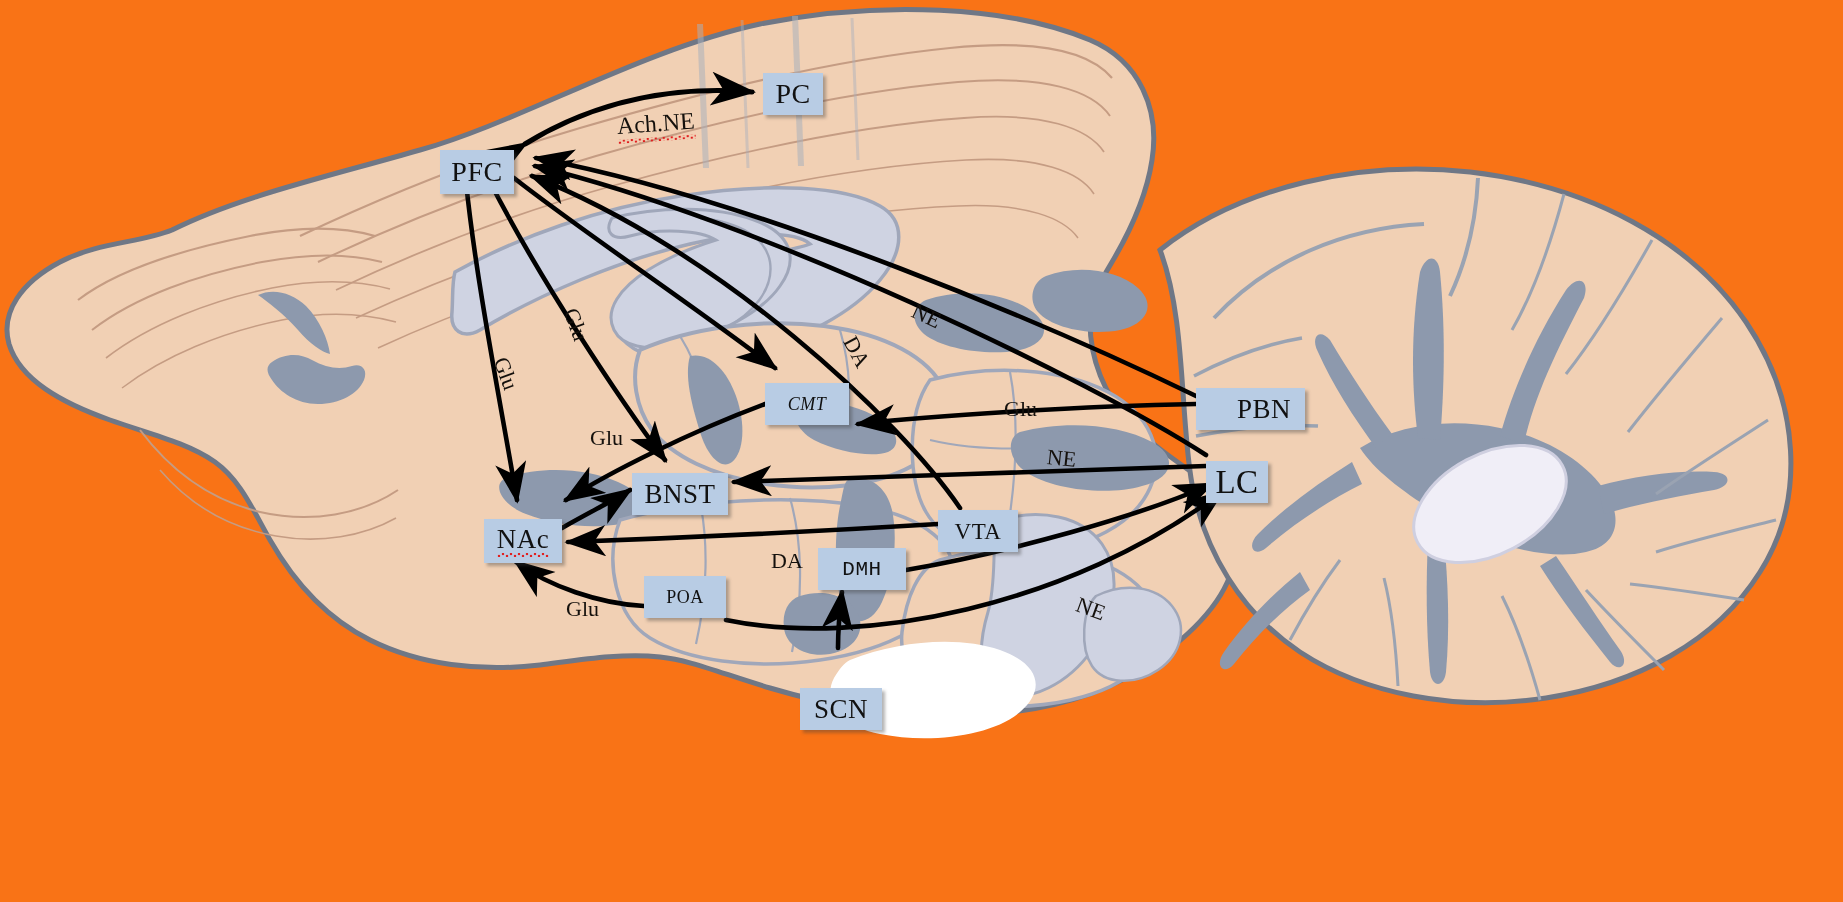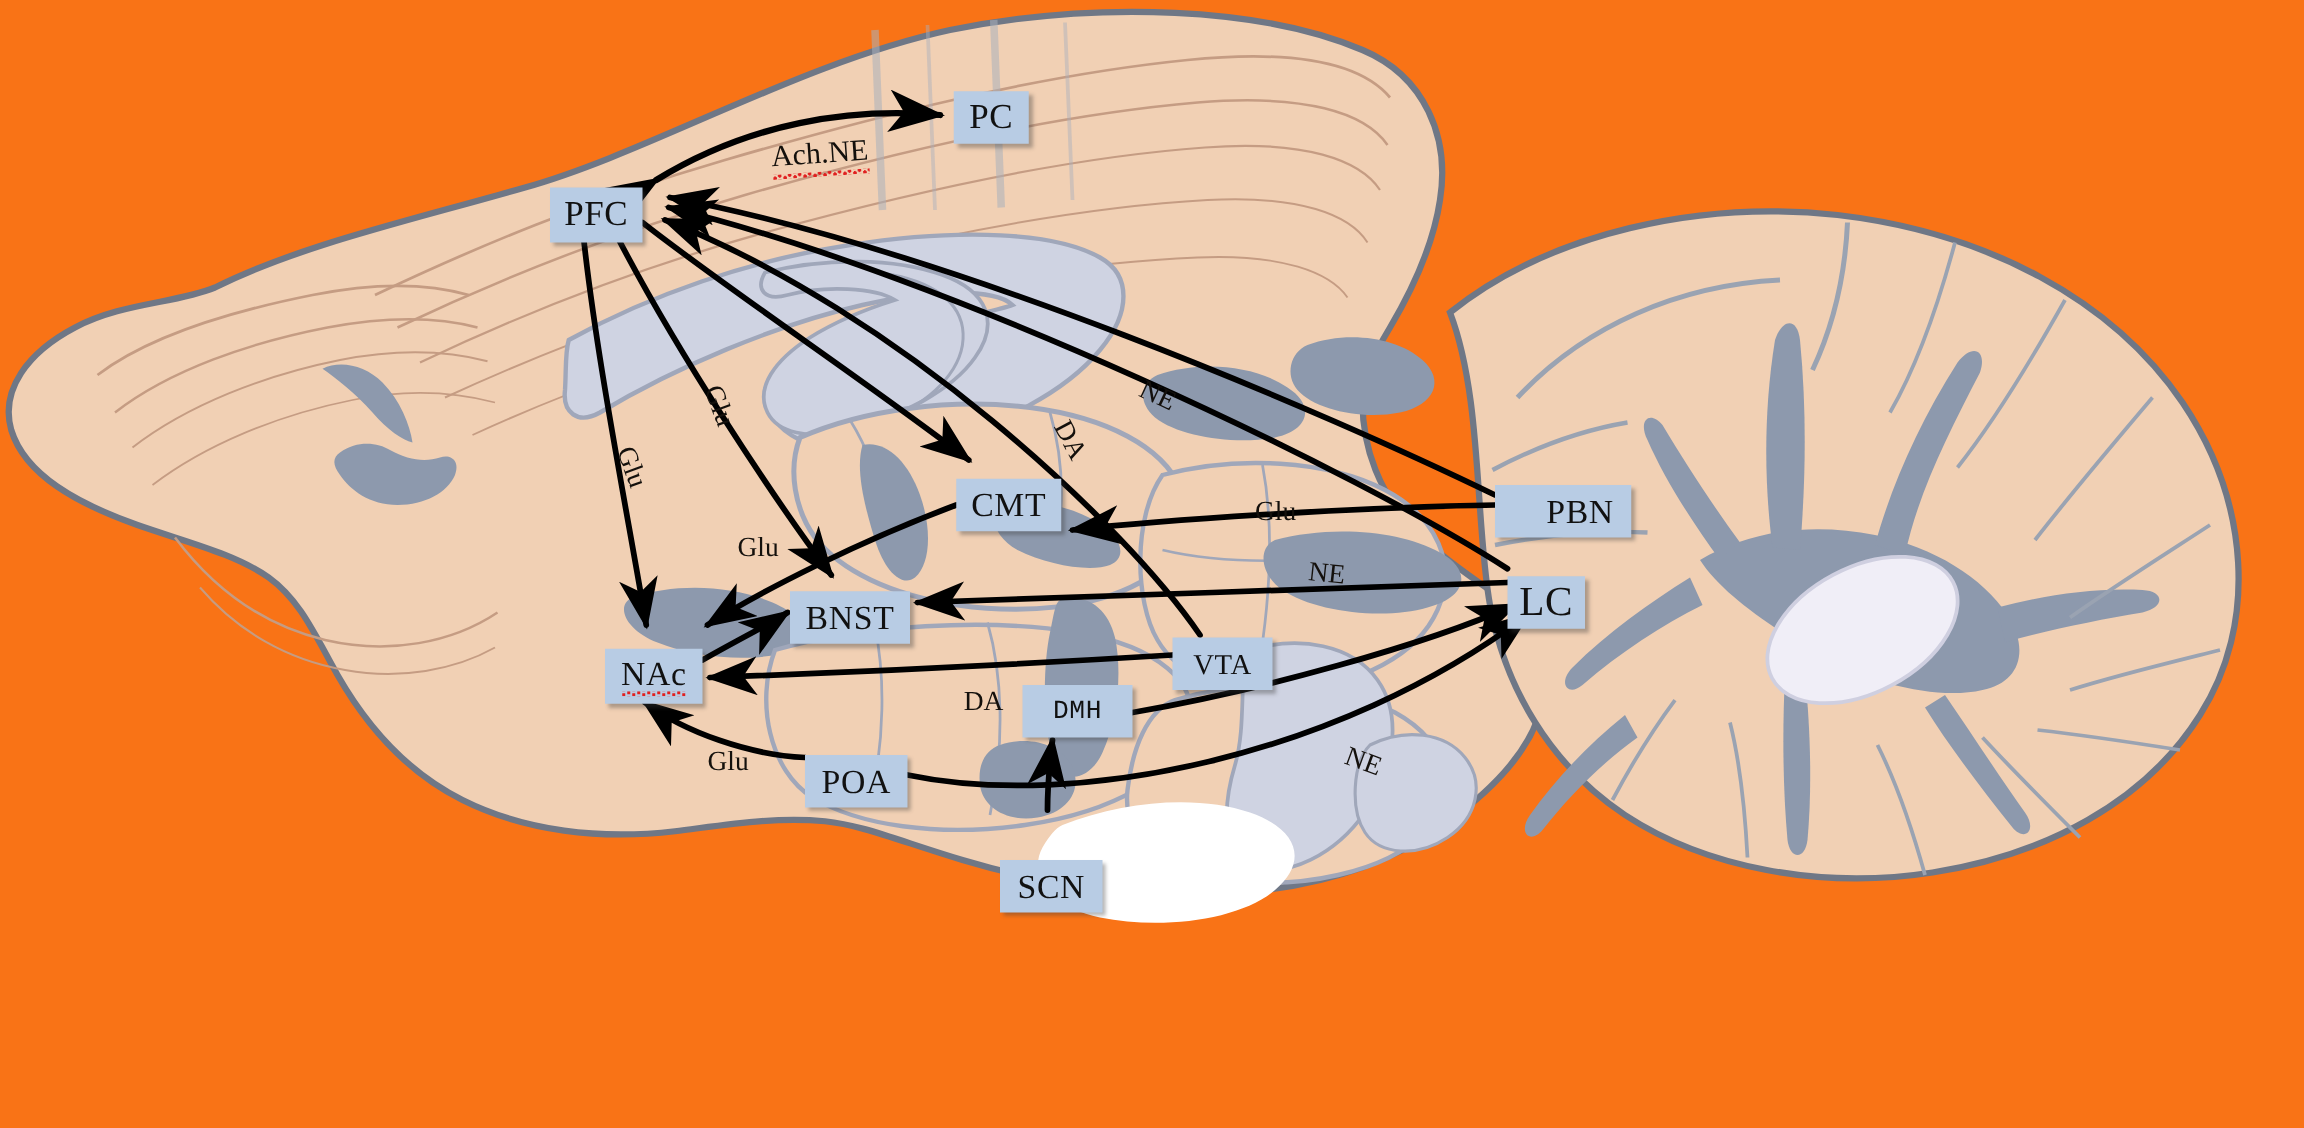--- a/index.html
+++ b/index.html
@@ -247,42 +247,42 @@
     </g>
   </svg>
 
   <div id="nodes-layer">
       <div class="node-box" style="left: 763px; top: 73px; width: 60px; height: 42px; font-size: 28px; background: rgb(184, 204, 228); color: rgb(17, 17, 17);">
         <span class="lbl">PC</span>
       </div>
       <div class="node-box" style="left: 440px; top: 135px; width: 74px; height: 44px; font-size: 28px; background: rgb(184, 204, 228); color: rgb(17, 17, 17); margin-top: 15px;">
         <span class="lbl">PFC</span>
       </div>
-      <div class="node-box" style="left: 765px; top: 383px; width: 84px; height: 42px; font-size: 27px; background: rgb(184, 204, 228); color: rgb(17, 17, 17);">
+      <div class="node-box" style="left: 765px; top: 383px; width: 84px; height: 42px; font-size: 18px; background: rgb(184, 204, 228); color: rgb(17, 17, 17); font-style: italic;">
         <span class="lbl">CMT</span>
       </div>
       <div class="node-box" style="left: 1196px; top: 388px; width: 82px; height: 42px; font-size: 27px; background: rgb(184, 204, 228); color: rgb(17, 17, 17); padding-left: 27px;">
         <span class="lbl">PBN</span>
       </div>
       <div class="node-box" style="left: 1206px; top: 461px; width: 62px; height: 42px; font-size: 33px; background: rgb(184, 204, 228); color: rgb(17, 17, 17);">
         <span class="lbl">LC</span>
       </div>
       <div class="node-box" style="left: 632px; top: 473px; width: 96px; height: 42px; font-size: 27px; background: rgb(184, 204, 228); color: rgb(17, 17, 17);">
         <span class="lbl">BNST</span>
       </div>
       <div class="node-box" style="left: 484px; top: 519px; width: 78px; height: 44px; font-size: 27px; background: rgb(184, 204, 228); color: rgb(17, 17, 17);">
         <span class="lbl spell">NAc</span>
       </div>
       <div class="node-box" style="left: 938px; top: 510px; width: 80px; height: 42px; font-size: 23px; background: rgb(184, 204, 228); color: rgb(17, 17, 17); font-family: Liberation Serif, serif;">
         <span class="lbl">VTA</span>
       </div>
       <div class="node-box" style="left: 818px; top: 548px; width: 88px; height: 42px; font-size: 21px; background: rgb(184, 204, 228); color: rgb(17, 17, 17); font-family: Liberation Mono, monospace;">
         <span class="lbl">DMH</span>
       </div>
-      <div class="node-box" style="left: 644px; top: 604px; width: 82px; height: 42px; font-size: 27px; background: rgb(184, 204, 228); color: rgb(17, 17, 17); text-align: center;">
+      <div class="node-box" style="left: 644px; top: 576px; width: 82px; height: 42px; font-size: 18px; background: rgb(184, 204, 228); color: rgb(17, 17, 17); text-align: center;">
         <span class="lbl">POA</span>
       </div>
       <div class="node-box" style="left: 800px; top: 648px; width: 82px; height: 42px; font-size: 27px; background: rgb(184, 204, 228); color: rgb(17, 17, 17); margin-top: 40px;">
         <span class="lbl">SCN</span>
       </div>
     </div>
 
   <div id="labels-layer">
       <div class="edge-label spell" style="left: 617px; top: 113px; font-size: 24px; transform: rotate(-4deg); transform-origin: left center;">Ach.NE</div>
       <div class="edge-label" style="left: 570px; top: 296px; font-size: 22px; transform: rotate(70deg); transform-origin: left center;">Glu</div>

